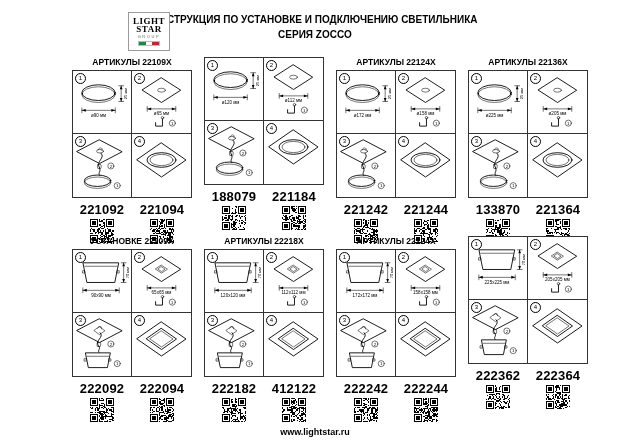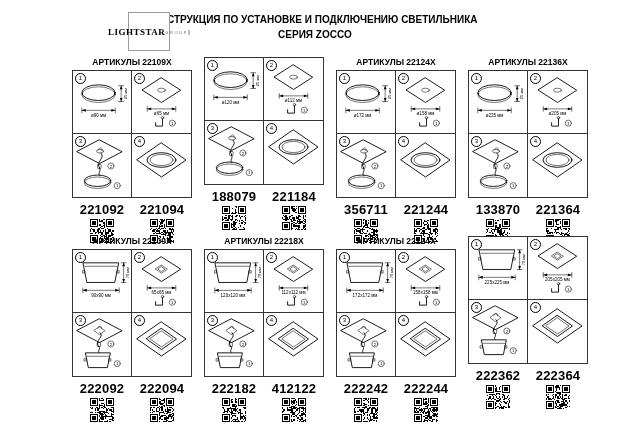--- a/index.html
+++ b/index.html
@@ -2,21 +2,21 @@
 <html><head>
 <meta charset="utf-8">
 <style>
   html,body{margin:0;padding:0;background:#e8e8e8;}
   #page{position:relative;width:630px;height:445px;background:#ffffff;margin:0 auto;
         font-family:"Liberation Sans",sans-serif;color:#000;overflow:hidden;}
 
   
   #header{position:absolute;top:10px;left:0;width:100%;height:42px;}
   #logo{position:absolute;left:128px;top:2px;width:40px;height:37px;border:1px solid #9a9a9a;
-        background:#fff;display:flex;flex-direction:row;align-items:center;justify-content:center;}
+        background:#fff;display:flex;flex-direction:column;align-items:center;justify-content:center;}
   .logo-word{font-family:"Liberation Serif",serif;font-weight:bold;font-size:9px;line-height:8px;letter-spacing:.5px;}
   .logo-group{font-size:4px;letter-spacing:1.6px;color:#666;margin-top:1px;}
   .logo-flag{display:flex;width:20px;height:3px;margin-top:1.5px;border:.5px solid #bbb;}
   .logo-flag span{flex:1;height:100%;}
   #title{ text-align:center;font-weight:bold;font-size:10px;line-height:15px;padding-top:2px;}
 
   
   .panels-row{position:absolute;left:72px;display:flex;gap:12px;}
   #row-top{top:57px;}
   #row-bottom{top:236px;}
@@ -790,21 +790,21 @@
         <span class="badge">4</span>
         <svg class="diag" viewBox="0 0 59 63">
           <polygon points="29.5,9 54,26 29.5,43 5,26"></polygon>
           <ellipse cx="29.5" cy="26" rx="14.5" ry="7.3"></ellipse>
           <ellipse class="thin" cx="29.5" cy="26" rx="11.5" ry="5.6"></ellipse>
         </svg>
       </div>
     </div>
 
     <div class="articles">
-      <div class="article">356711</div>
+      <div class="article">221242</div>
       <div class="article">221244</div>
     </div>
     <div class="qrs">
       <div class="qr">
             <svg viewBox="0 0 21 21" shape-rendering="crispEdges" fill="#000">
               <rect width="21" height="21" fill="#fff"></rect>
               <rect x="8" y="0" width="1" height="1"></rect>
               <rect x="9" y="0" width="1" height="1"></rect>
               <rect x="8" y="1" width="1" height="1"></rect>
               <rect x="10" y="1" width="1" height="1"></rect>
@@ -1392,21 +1392,21 @@
               <rect x="0" y="14" width="7" height="7"></rect>
               <rect x="1" y="15" width="5" height="5" fill="#fff"></rect>
               <rect x="2" y="16" width="3" height="3"></rect>
             </svg>
           </div>
     </div>
   </div>
 </div>
   <div id="row-bottom" class="panels-row">
   <div class="panel">
-    <div class="panel-title">АРТИКУЛЫ 22209X</div>
+    <div class="panel-title">УСТАНОВКЕ 22209X</div>
     <div class="panel-grid">
 
       <div class="cell c1">
         <span class="badge">1</span>
         <svg class="diag" viewBox="0 0 59 63">
           <polygon points="10.5,13 46.5,13 42.5,33 14.5,33"></polygon>
           <path class="thin" d="M12 16.5 L45 16.5"></path>
           <rect class="thin" x="10" y="21" width="2" height="2.4"></rect>
           <rect class="thin" x="45" y="21" width="2" height="2.4"></rect>
           <path class="thin" d="M10 38.5 v5 M47 38.5 v5 M10 41 H47"></path>
@@ -2765,13 +2765,16 @@
               <rect x="16" y="2" width="3" height="3"></rect>
               <rect x="0" y="14" width="7" height="7"></rect>
               <rect x="1" y="15" width="5" height="5" fill="#fff"></rect>
               <rect x="2" y="16" width="3" height="3"></rect>
             </svg>
           </div>
     </div>
   </div>
 </div>
 
+  <div id="footer">
+    <span>www.lightstar.ru</span>
+  </div>
 </div>
 
 </body></html>

